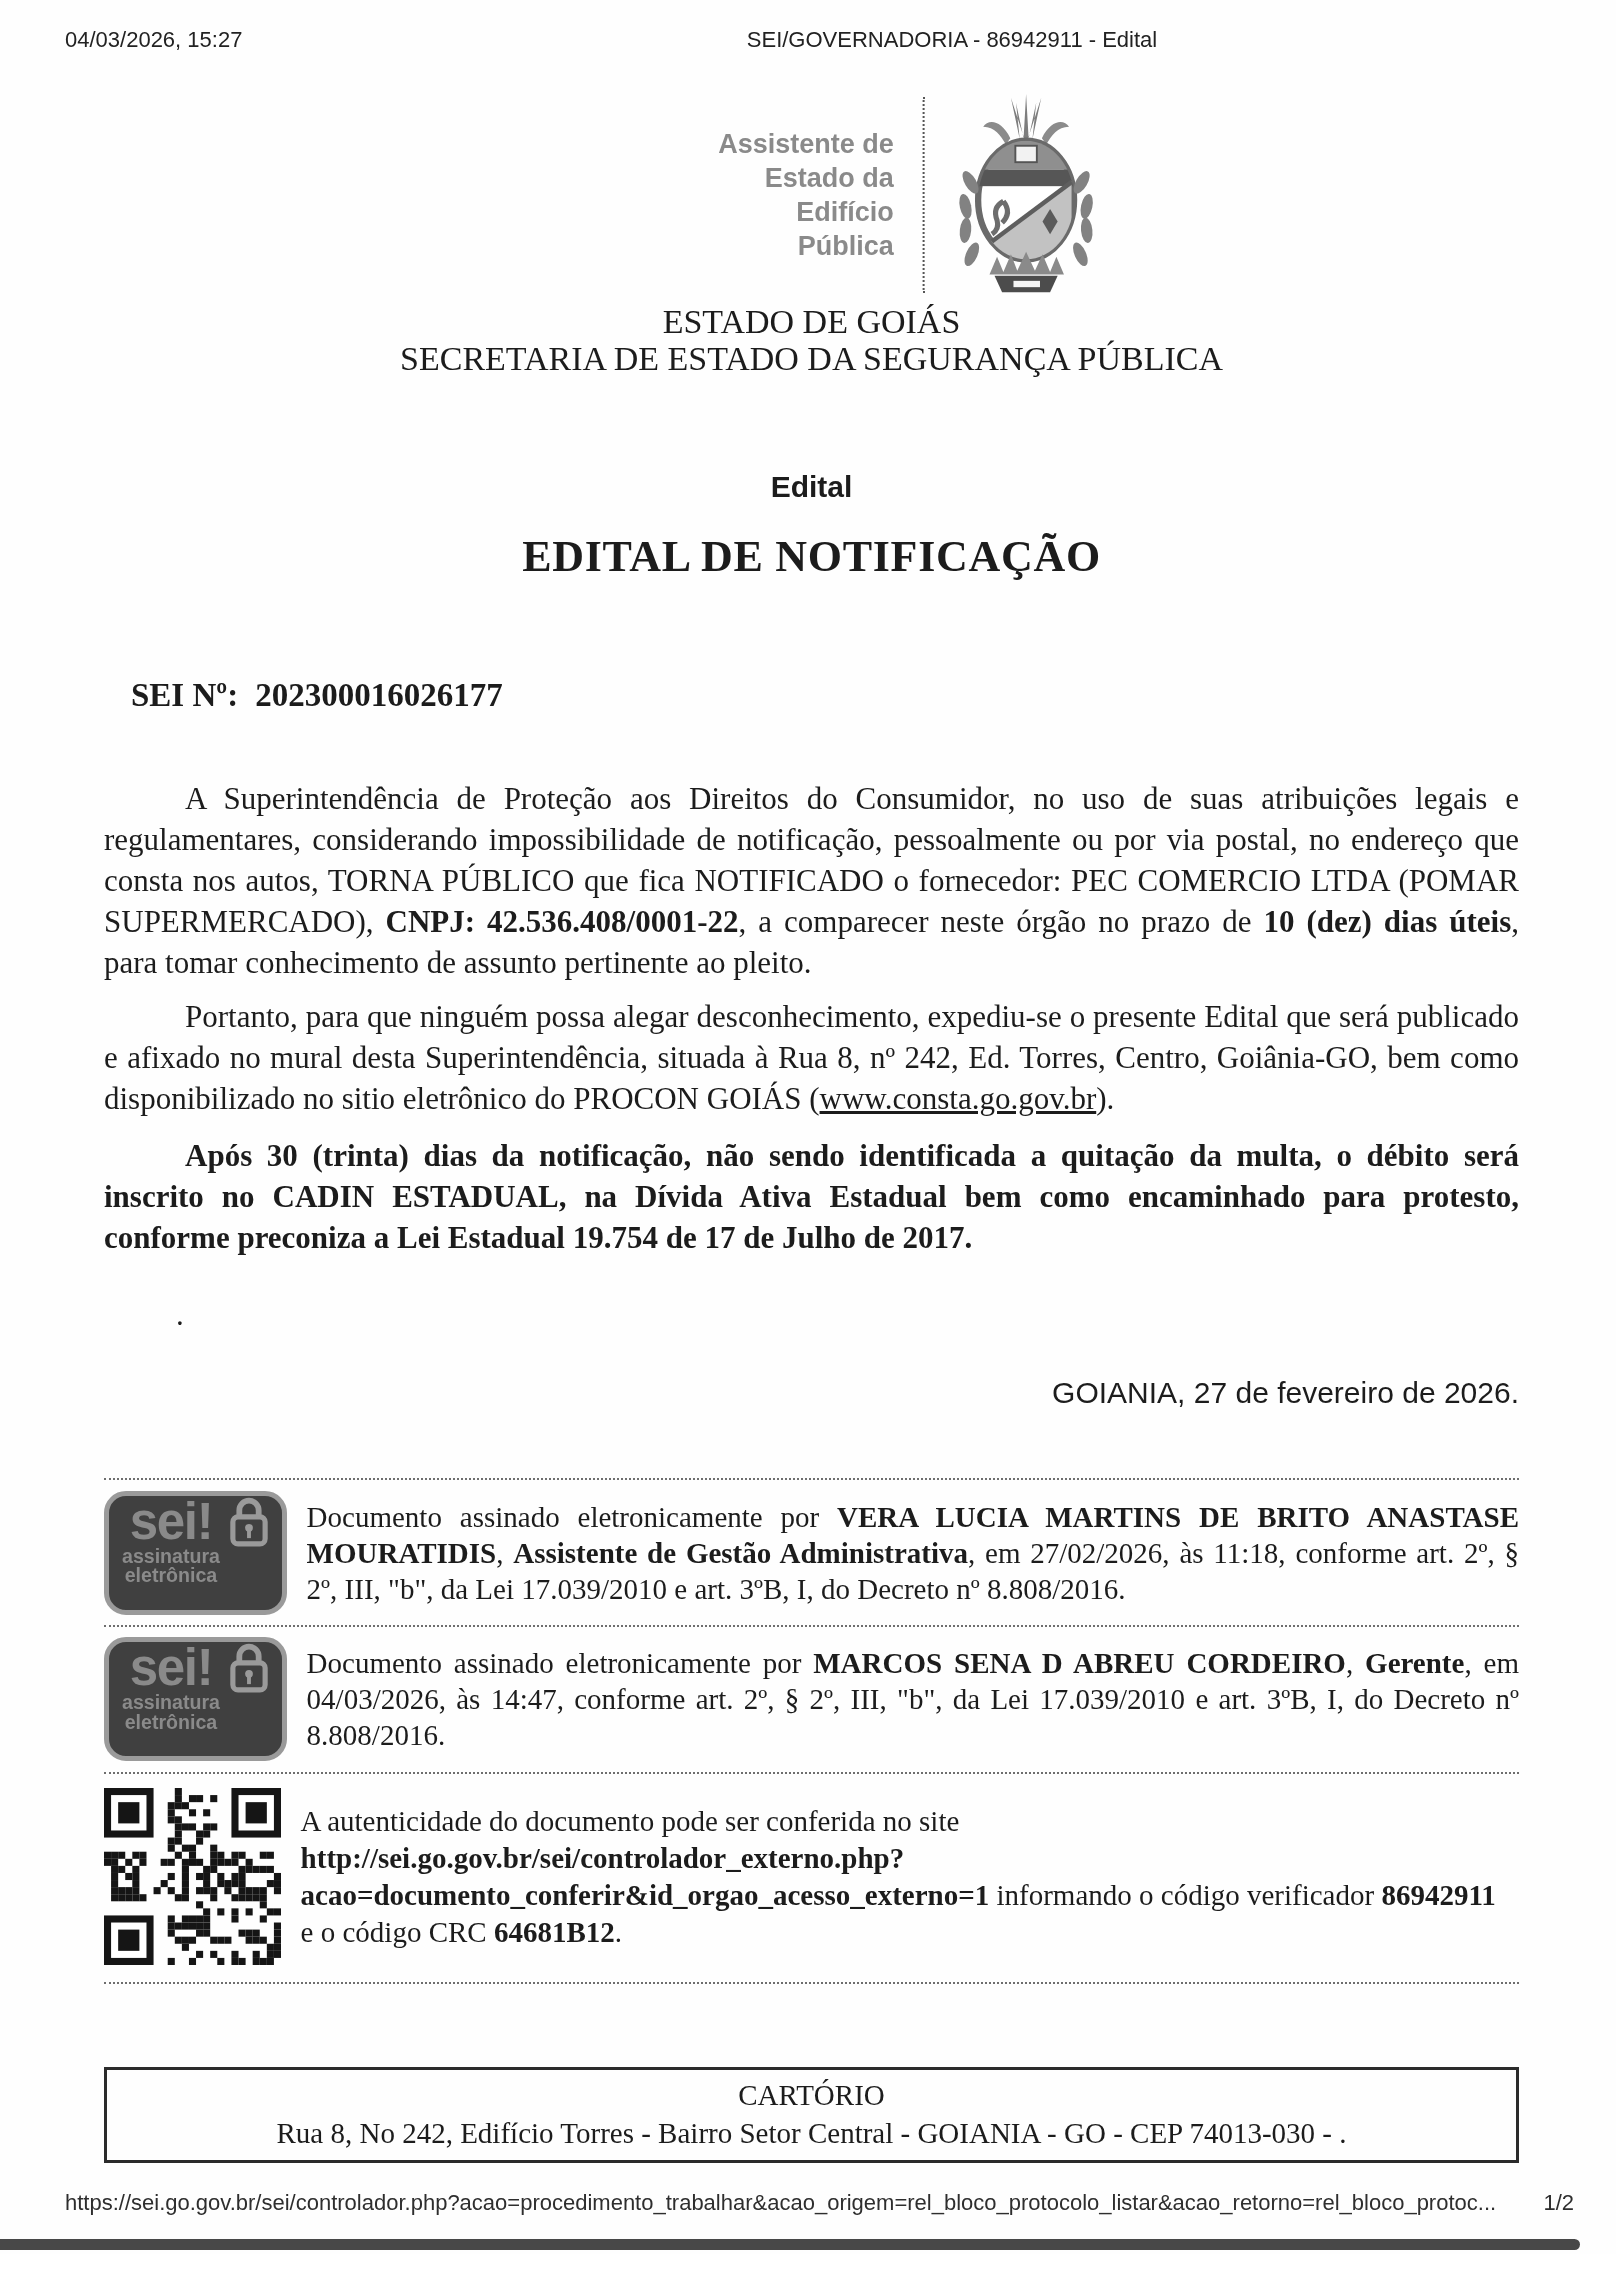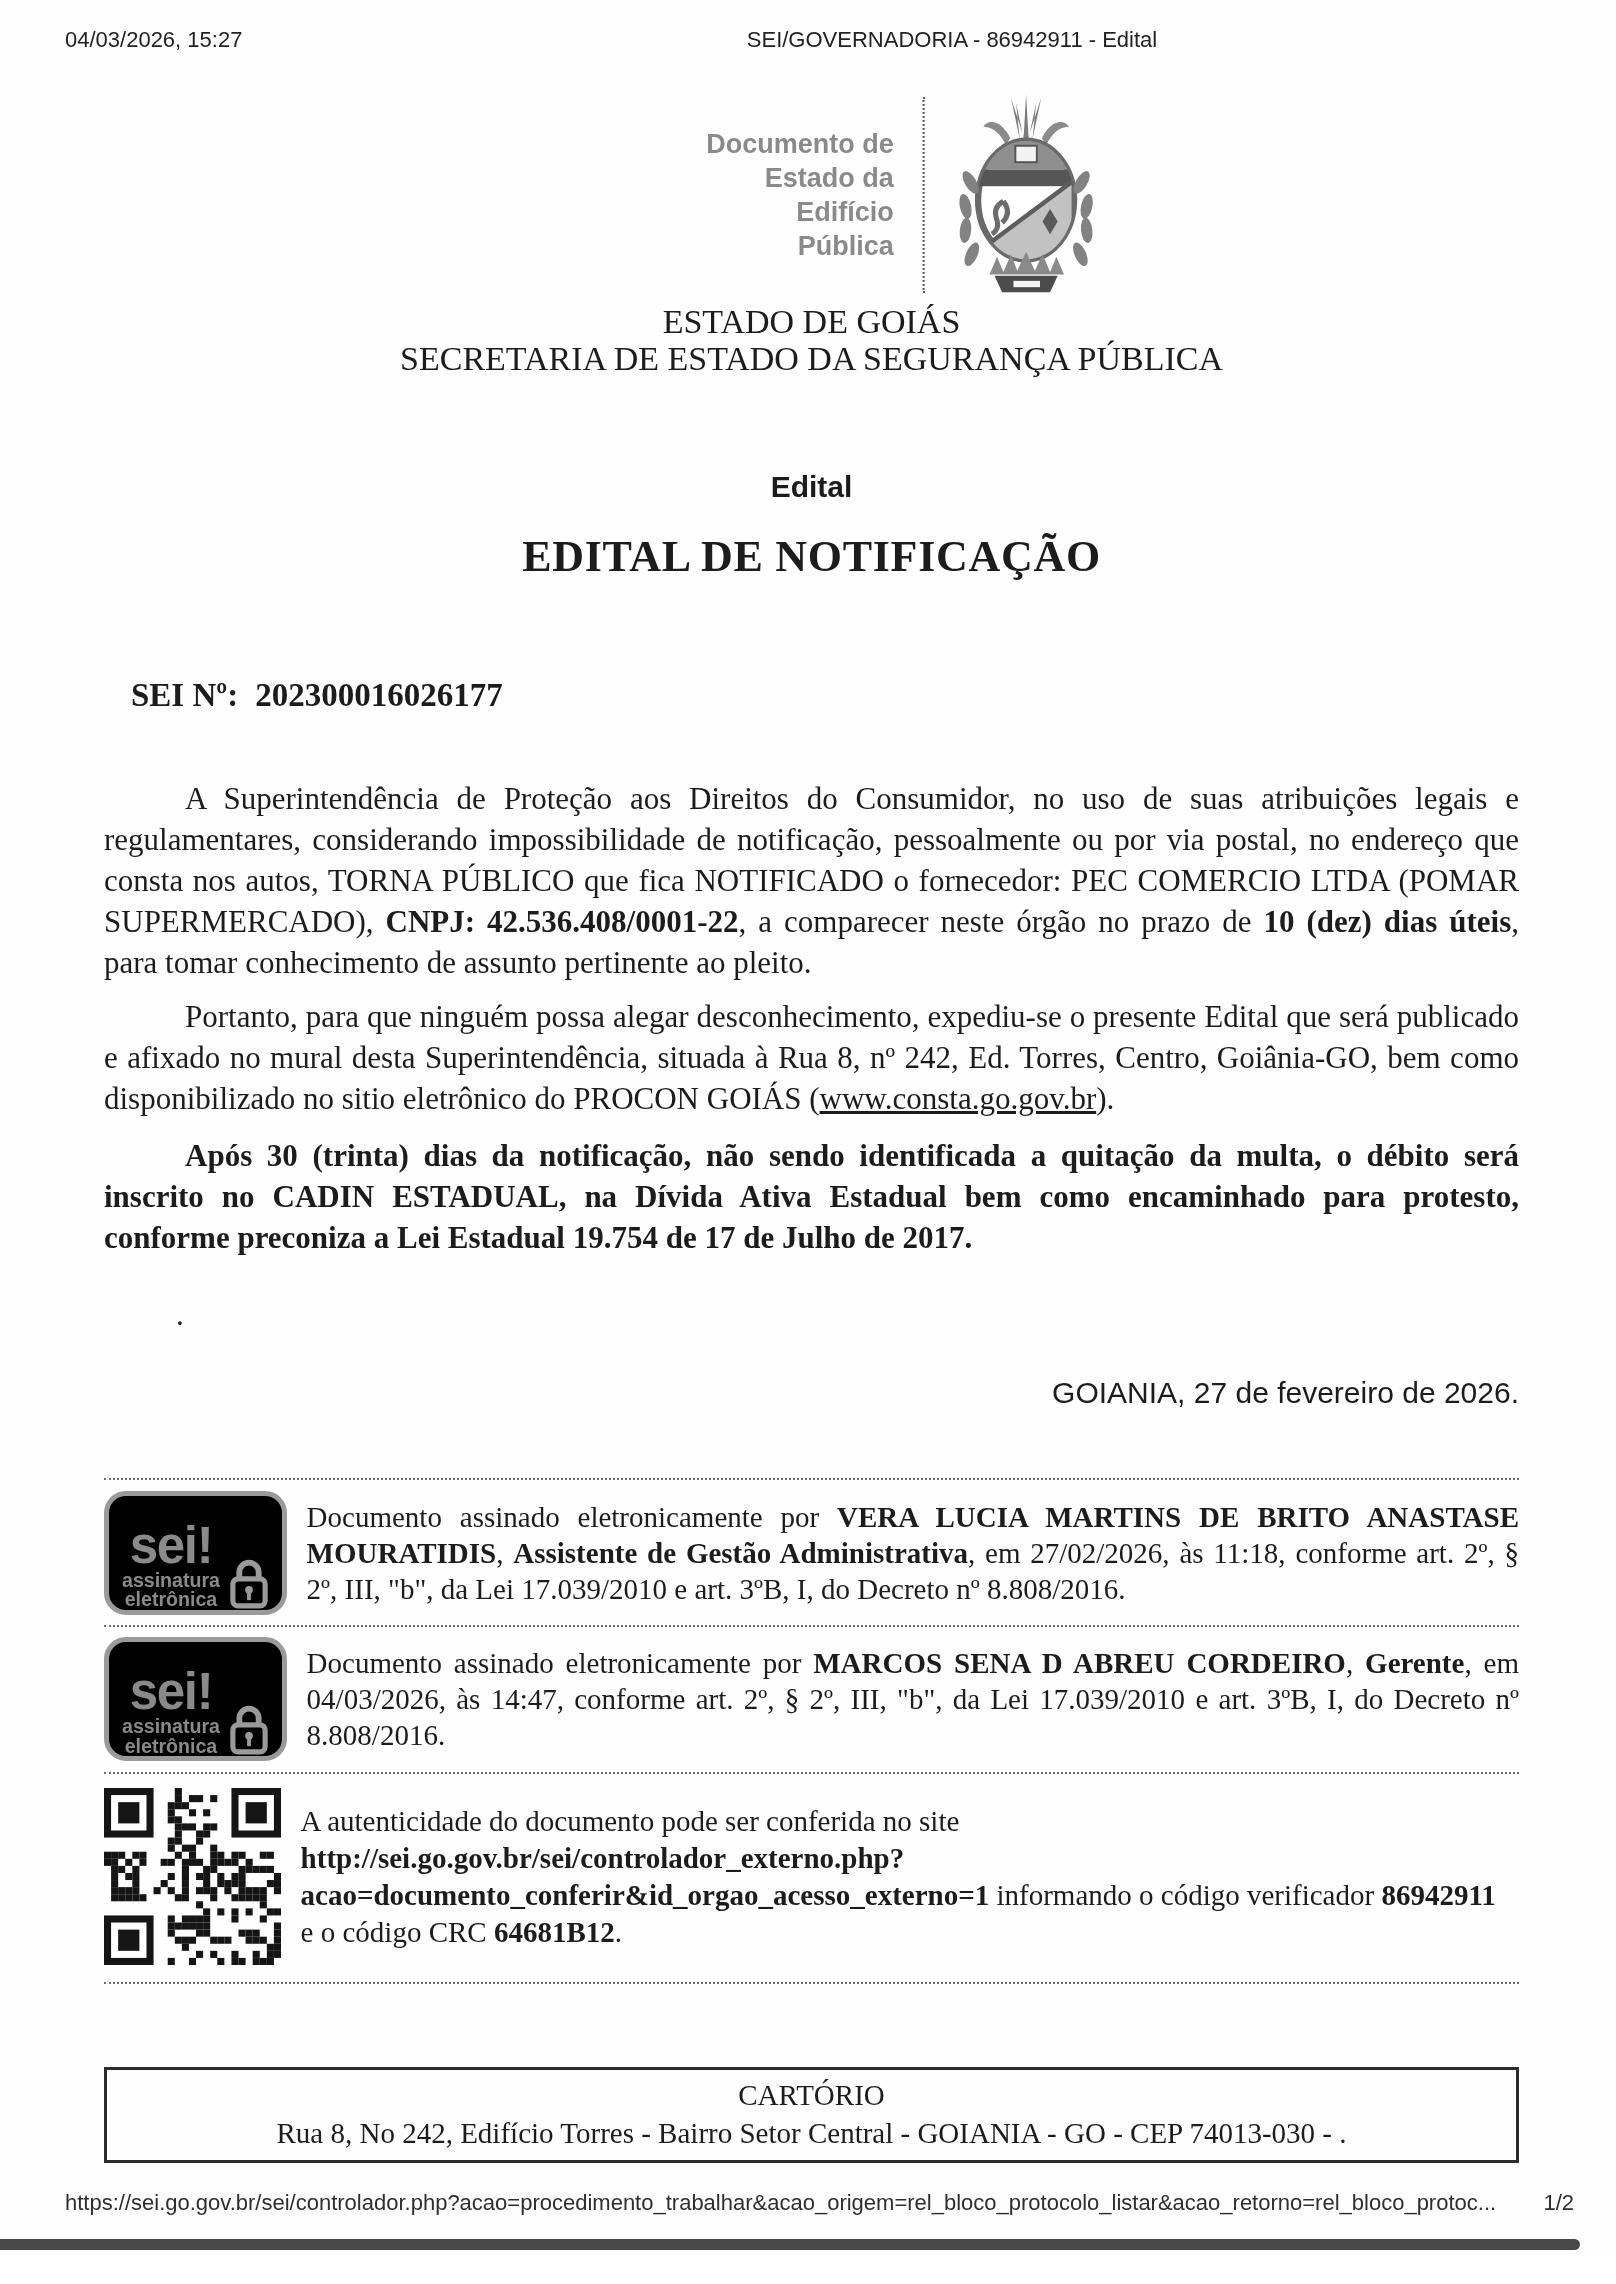--- a/index.html
+++ b/index.html
@@ -32,22 +32,22 @@
   .p2{margin-top:13px;}
   .p3{margin-top:16.3px;font-weight:bold;}
   .stray{margin-top:39px;padding-left:72px;font-size:31px;}
   .dateline{margin-top:43px;text-align:right;font-size:30px;}
   
   .sep{border:0;border-top:2px dotted #6e6e6e;margin:0;margin-top:0;}
   .sep1{margin-top:68px;}
   
   .sig-row{display:flex;align-items:center;padding:10.4px 0;}
   .sig-badge{flex:0 0 183px;height:124px;border:5.2px solid #9a9a9a;border-radius:22px;
-             box-sizing:border-box;display:flex;align-items:flex-end;justify-content:center;
-             gap:9px;color:#8a8a8a;background:#000000;}
+             box-sizing:border-box;display:flex;align-items:flex-start;justify-content:center;
+             gap:9px;color:#8a8a8a;background:#404040;}
   .badge-txt{text-align:center;line-height:1;}
   .badge-brand{font-size:51px;font-weight:bold;letter-spacing:-1.3px;}
   .badge-sub{font-size:19.6px;font-weight:bold;margin-top:0;}
   .lock{width:40px;height:52px;}
   .sig-text{margin-left:19.6px;flex:1;font-size:29px;line-height:36px;text-align:justify;}
   
   .qr-row{display:flex;align-items:center;padding:14.3px 0 17px 0;}
   .qr{flex:0 0 177px;height:177px;}
   .ver-text{margin-left:19.6px;flex:1;font-size:29px;line-height:37px;}
   
@@ -65,21 +65,21 @@
 
 <div class="page">
 
   <div class="hdr sans">
     <span class="hdr-date">04/03/2026, 15:27</span>
     <span class="hdr-ref">SEI/GOVERNADORIA - 86942911 - Edital</span>
   </div>
 
   <div class="logo-row">
     <div class="org-name sans">
-      <div>Documento de</div>
+      <div>Assistente de</div>
       <div>Estado da</div>
       <div>Edifício</div>
       <div>Pública</div>
     </div>
     <div class="v-divider"></div>
     <div class="emblem">
       <svg viewBox="0 0 240 320" width="100%" height="100%">
         <defs>
             <clipPath id="shieldClip">
               <ellipse cx="120" cy="168" rx="76" ry="94"></ellipse>

